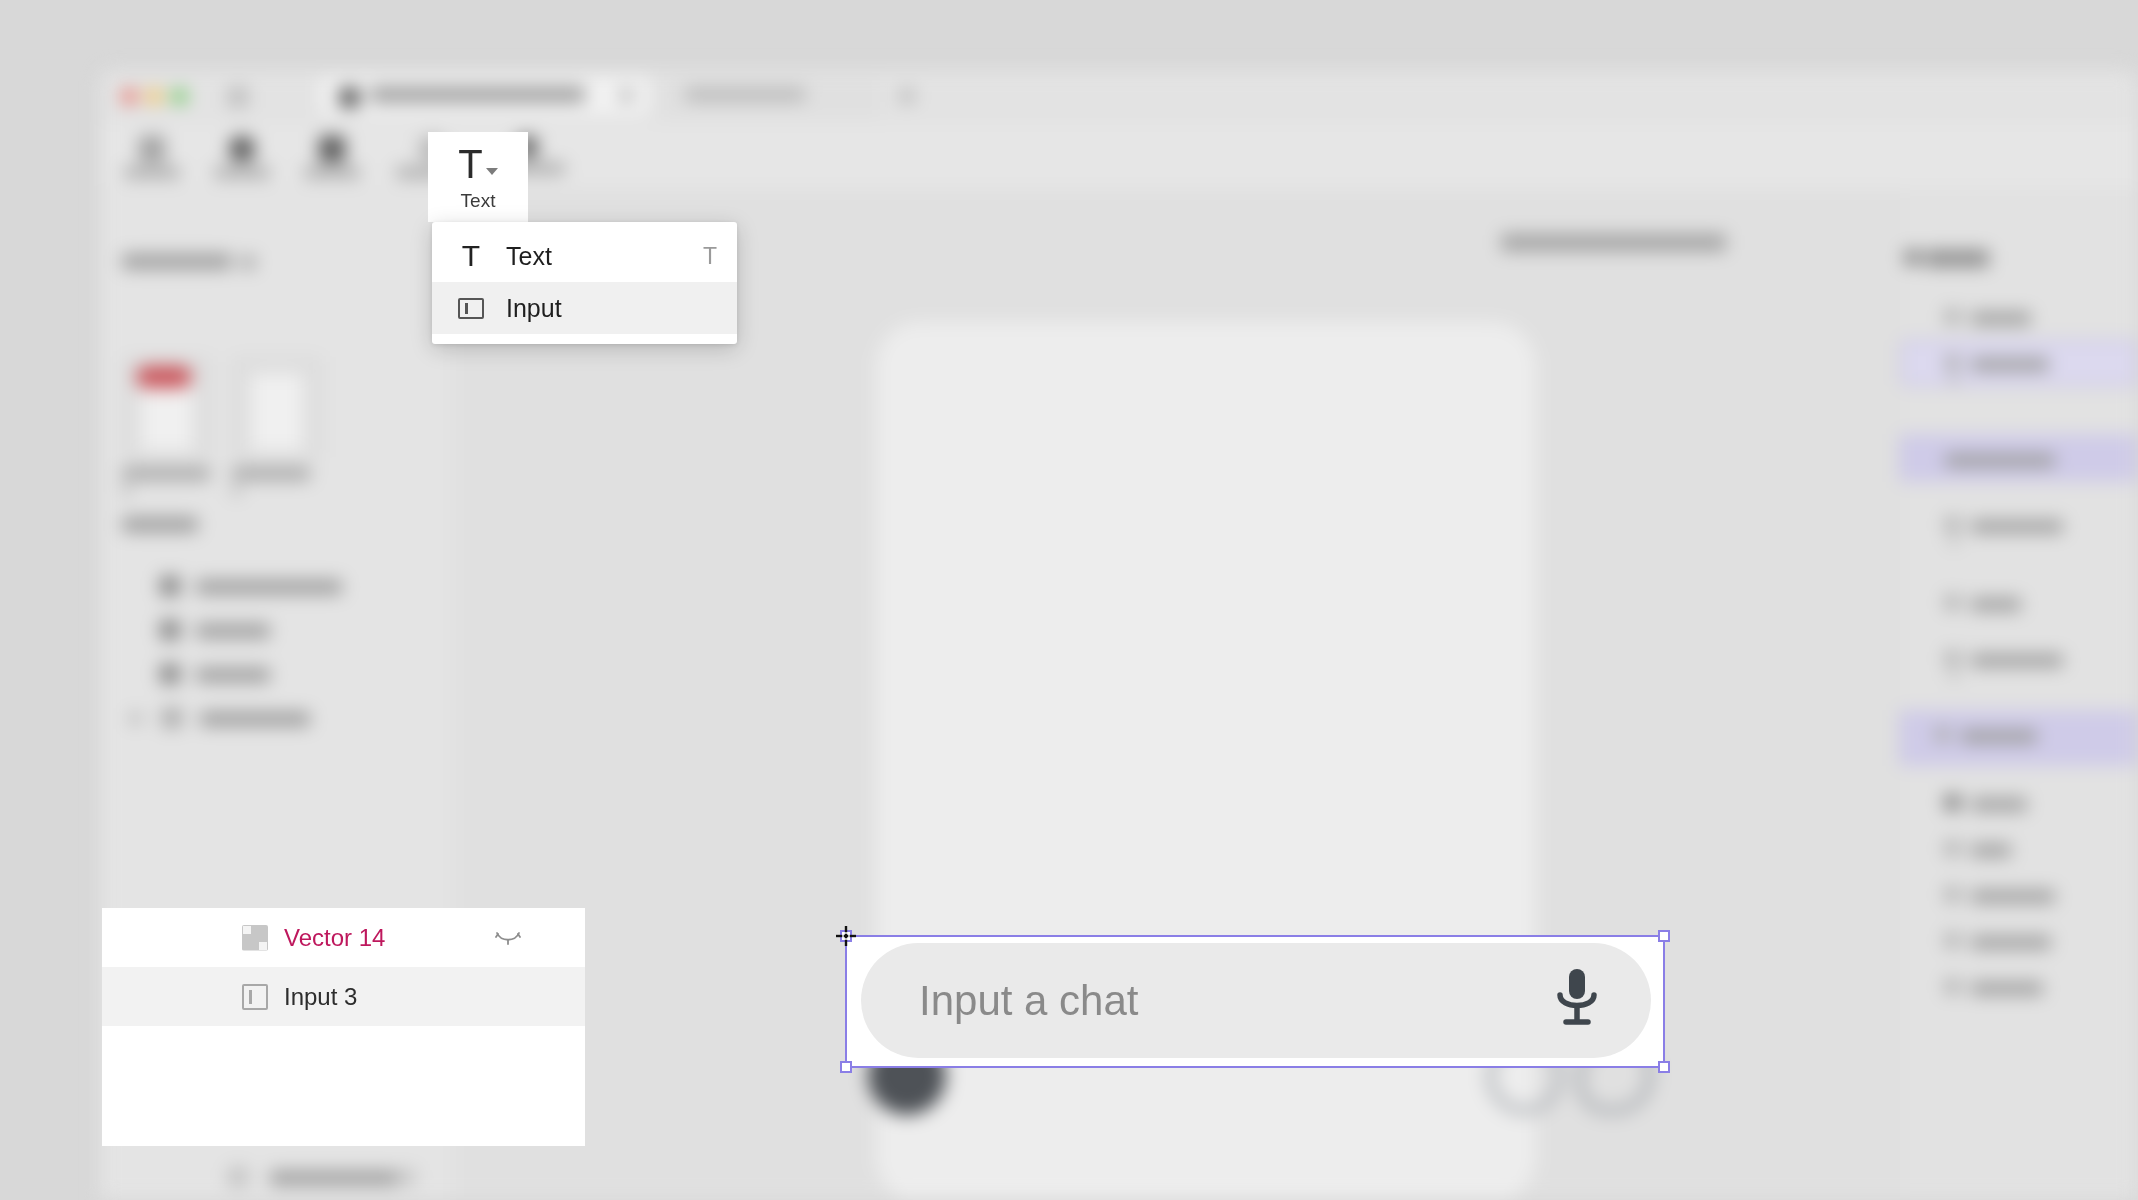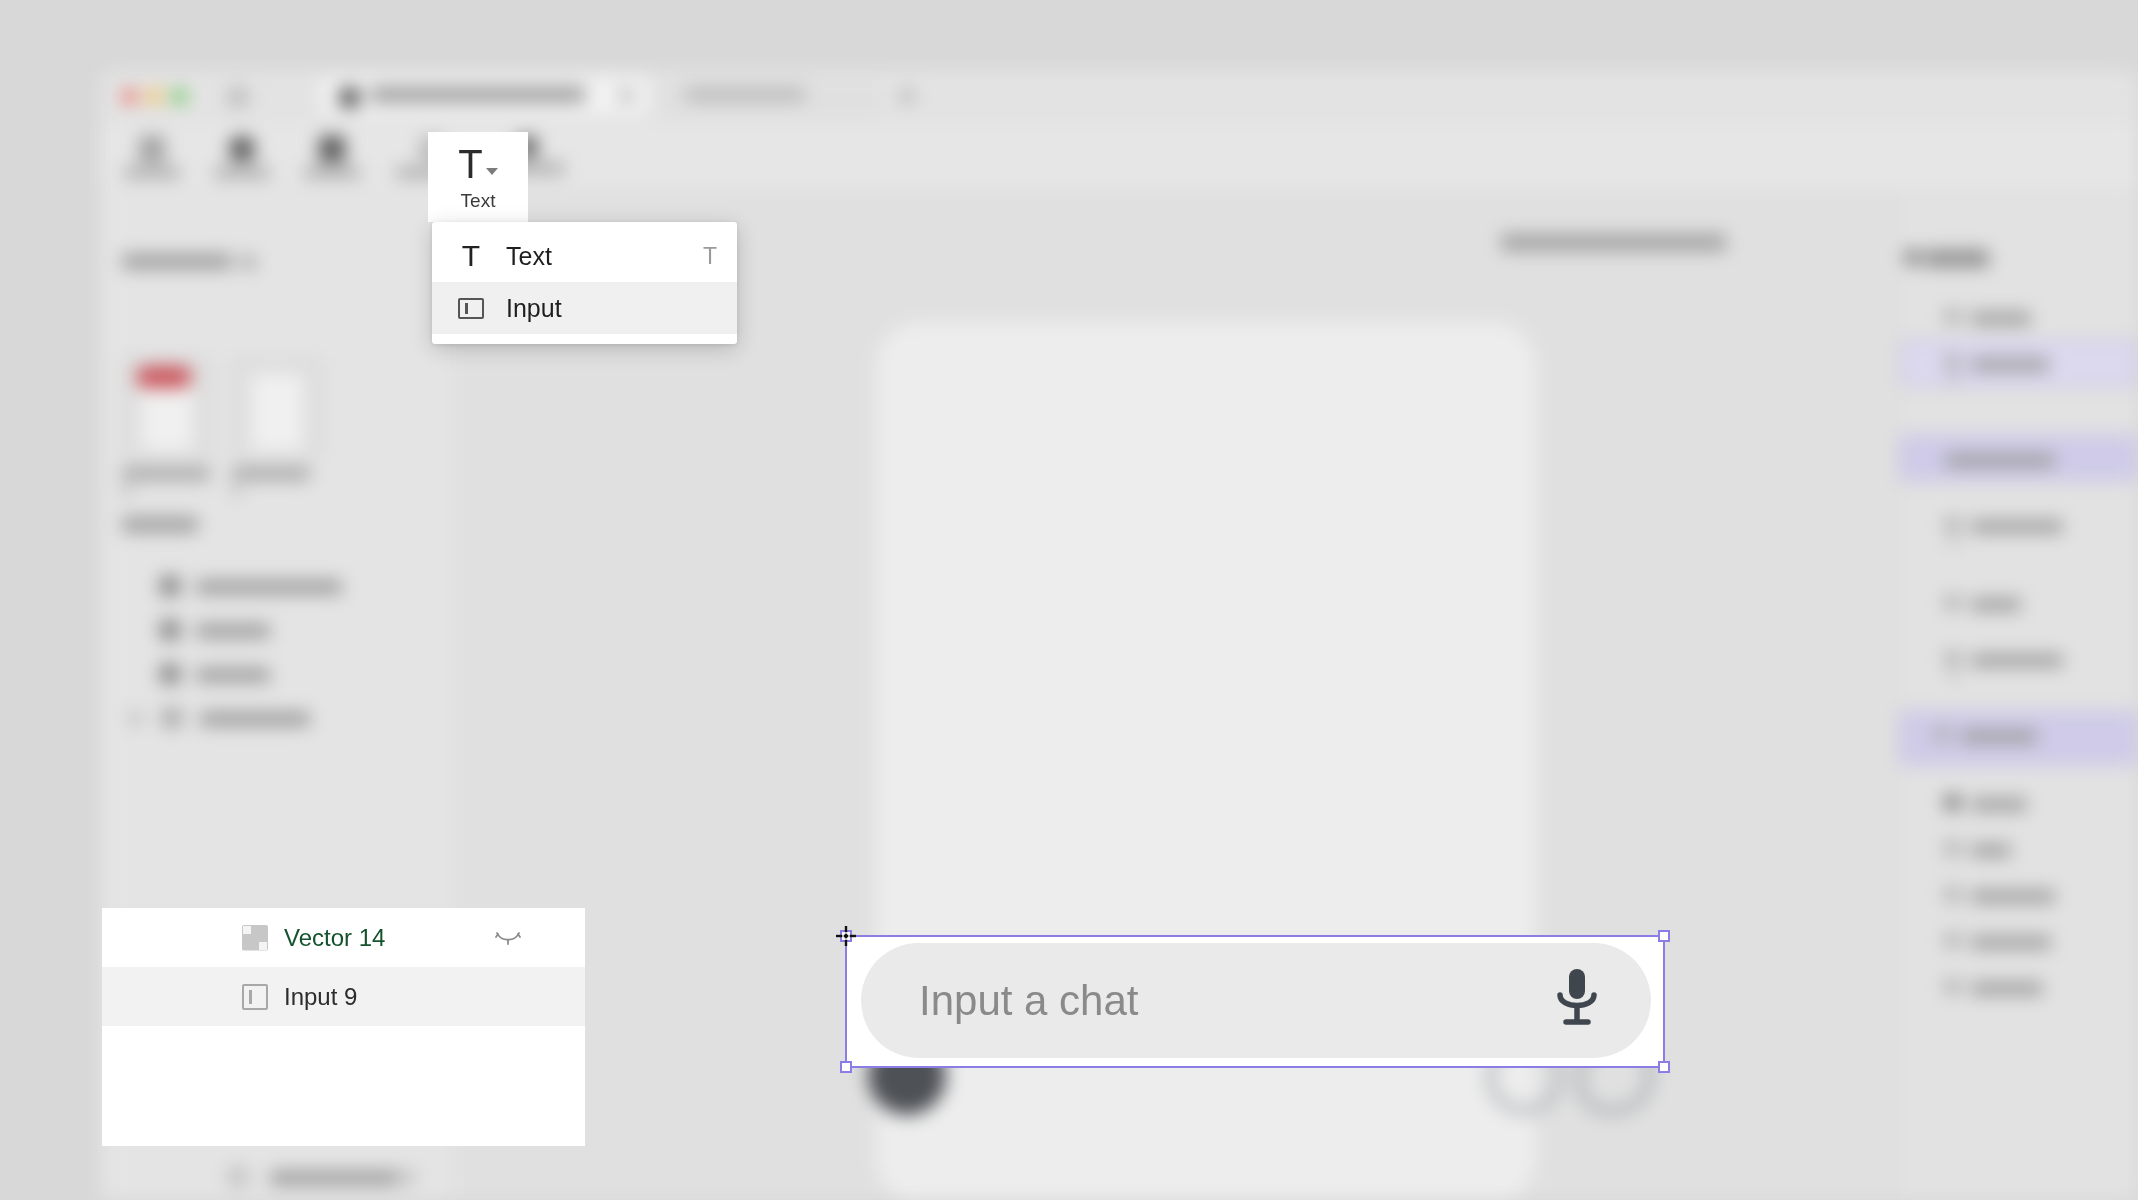--- a/index.html
+++ b/index.html
@@ -317,21 +317,21 @@
     border: 2px solid #a8a8a8; border-radius: 2px; position: relative;
   }
   .ic-input::after {
     content: ""; position: absolute; left: 5px; top: 4px;
     width: 3px; height: 14px; background: #a8a8a8;
   }
   .lrow .ltext {
     font-size: 24px; color: #2d2d2d;
     font-family: "Liberation Sans", sans-serif;
   }
-  .lrow .ltext.muted { color: #14532d; }
+  .lrow .ltext.muted { color: #be185d; }
   .eye-closed {
     position: absolute; right: 64px; top: 50%;
     width: 26px; height: 14px; transform: translateY(-50%);
   }
 
   
   .canvas-sharp {
     position: absolute;
     left: 845px; top: 935px;
     width: 820px; height: 133px;
@@ -576,21 +576,21 @@
         <path d="M2 2 C6 11, 20 11, 24 2" fill="none" stroke="#8d8d8d" stroke-width="1.8" stroke-linecap="round"></path>
         <path d="M3 3 L1 6" stroke="#8d8d8d" stroke-width="1.8" stroke-linecap="round"></path>
         <path d="M23 3 L25 6" stroke="#8d8d8d" stroke-width="1.8" stroke-linecap="round"></path>
         <path d="M13 9 L13 13" stroke="#8d8d8d" stroke-width="1.8" stroke-linecap="round"></path>
       </svg>
     </div>
 
 
     <div class="lrow sel">
       <span class="licon ic-input" style="left:140px;"></span>
-      <span class="ltext" style="margin-left:182px;">Input 9</span>
+      <span class="ltext" style="margin-left:182px;">Input 3</span>
     </div>
   </div>
 
   <div class="canvas-sharp">
     <div class="chat-pill">
       <span class="chat-placeholder">Input a chat</span>
       <span class="mic-wrap">
         <svg width="52" height="66" viewBox="0 0 52 66">
           <rect x="18" y="3" width="16" height="30" rx="8" fill="#3f464d"></rect>
           <path d="M9 29 C9 43, 43 43, 43 29" fill="none" stroke="#3f464d" stroke-width="5.5" stroke-linecap="round"></path>

